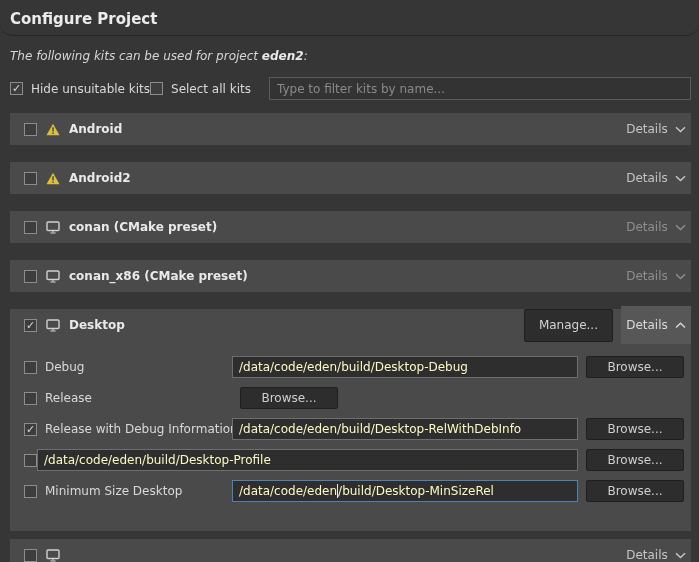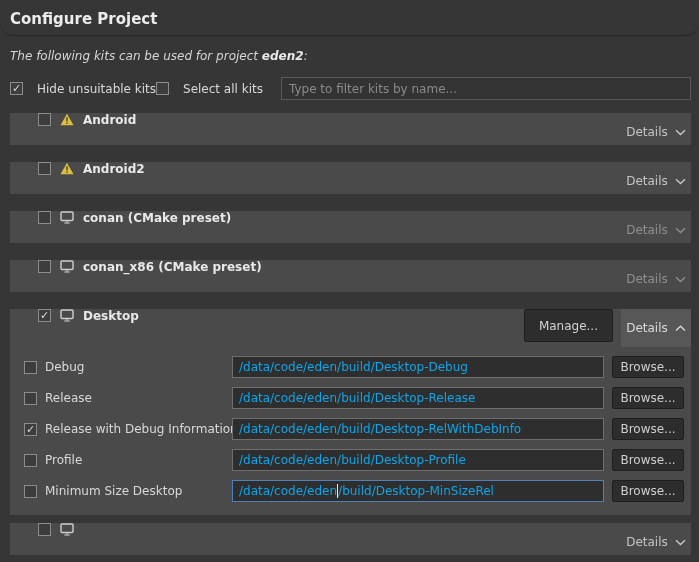--- a/index.html
+++ b/index.html
@@ -9,64 +9,64 @@
     font-family:"DejaVu Sans","Liberation Sans",sans-serif;
     font-size:12px;
     color:#d6d6d6;
     overflow:hidden;
   }
   .header { padding:10px 10px 7px 10px; border-bottom:1px solid #262626;border-radius:13px; }
   .page-title { font-size:15px; font-weight:bold; color:#ececec; }
   .intro { margin:13px 10px 0 10px; color:#d6d6d6;font-style:italic; }
   .intro b { color:#e9e9e9; }
   .filter-row { margin:14px 8px 13px 10px; display:flex; align-items:center; }
-  .cb-group { display:flex; align-items:center; gap:14px; color:#d9d9d9; }
+  .cb-group { display:flex; align-items:center; gap:8px; color:#d9d9d9; }
   .cb-group + .cb-group { }
   .checkbox {
     width:13px; height:13px; border:1px solid #8c8c8c; background:#3d3d3d;
     display:inline-flex; align-items:center; justify-content:center; flex:none;
   }
   .checkbox.checked::after { content:"✓"; color:#dcdcdc; font-size:11px; line-height:1; }
   .filter-input {
     flex:1; margin-left:18px; height:23px; background:#333333;
     border:1px solid #5a5a5a; color:#d0d0d0; padding:3px 7px; font-size:12px;
     font-family:inherit; outline:none;
   }
   .filter-input::placeholder { color:#8a8a8a; }
 
   .kit-section { background:#4a4a4a; margin:0 8px 17px 10px; }
-  .kit-header { height:32px; display:flex; align-items:flex-start; padding-left:28px; }
+  .kit-header { height:32px; display:flex; align-items:center; padding-left:14px; }
   .kit-icon { margin-left:9px; display:flex; flex:none; }
   .kit-name { font-weight:bold; color:#e9e9e9; margin-left:9px; white-space:nowrap; }
   .details-btn {
     margin-left:auto; width:70px; height:38px; display:flex; align-items:center;
     justify-content:center; gap:7px; color:#c4c4c4; cursor:default; flex:none;
   }
   .details-btn.dim { color:#8f8f8f; }
   .details-btn.dim svg path { stroke:#8f8f8f; }
   .details-btn.expanded { background:#575757; color:#dadada; }
   .manage-btn {
     height:33px; padding:0 14px; background:#2d2d2d; border:1px solid #1f1f1f;
     color:#d2d2d2; font-size:12px; border-radius:2px; margin-left:auto; margin-right:8px;
     font-family:inherit; flex:none;
   }
   .kit-header.has-manage .details-btn { margin-left:0; }
 
-  .configs { padding:15px 7px 13px 14px; display:flex; flex-direction:column; gap:9px; }
+  .configs { padding:15px 7px 29px 14px; display:flex; flex-direction:column; gap:9px; }
   .config-row { display:flex; align-items:center; height:22px; }
   .config-label { flex:0 0 195px; padding-left:8px; color:#d9d9d9; white-space:nowrap; overflow:hidden; }
   .path-input {
     flex:1; height:22px; background:#2e2e2e; border:1px solid #6e6e6e;
-    color:#0ea5e9; font-size:12px; padding:0 6px; font-family:inherit; outline:none;
+    color:#fef9c3; font-size:12px; padding:0 6px; font-family:inherit; outline:none;
     min-width:0;
   }
   .path-input.focused { border-color:#4f80b8; display:flex; align-items:center; white-space:pre; }
   .caret { width:1px; height:14px; background:#e8e8e8; flex:none; }
   .browse-btn {
-    width:72px; height:22px; margin-left:8px; background:#2d2d2d;
+    width:98px; height:22px; margin-left:8px; background:#2d2d2d;
     border:1px solid #1f1f1f; color:#cfcfcf; font-size:12px; border-radius:2px;
     font-family:inherit; flex:none;
   }
 </style>
 </head>
 <body>
 
 <div class="header">
   <div class="page-title">Configure Project</div>
 </div>
@@ -186,34 +186,32 @@
     <div class="config-row">
       <span class="checkbox"></span>
       <span class="config-label">Debug</span>
       <input class="path-input" value="/data/code/eden/build/Desktop-Debug" style="">
       <button class="browse-btn">Browse...</button>
     </div>
 
     <div class="config-row">
       <span class="checkbox"></span>
       <span class="config-label">Release</span>
-      <input class="path-input" value="/data/code/eden/build/Desktop-Release" style="">
       <button class="browse-btn">Browse...</button>
     </div>
 
     <div class="config-row">
       <span class="checkbox checked"></span>
       <span class="config-label">Release with Debug Information</span>
       <input class="path-input" value="/data/code/eden/build/Desktop-RelWithDebInfo" style="">
       <button class="browse-btn">Browse...</button>
     </div>
 
     <div class="config-row">
       <span class="checkbox"></span>
-      <span class="config-label">Profile</span>
       <input class="path-input" value="/data/code/eden/build/Desktop-Profile" style="">
       <button class="browse-btn">Browse...</button>
     </div>
 
     <div class="config-row">
       <span class="checkbox"></span>
       <span class="config-label">Minimum Size Desktop</span>
       <div class="path-input focused"><span>/data/code/eden</span><span class="caret"></span><span>/build/Desktop-MinSizeRel</span></div>
       <button class="browse-btn">Browse...</button>
     </div>

